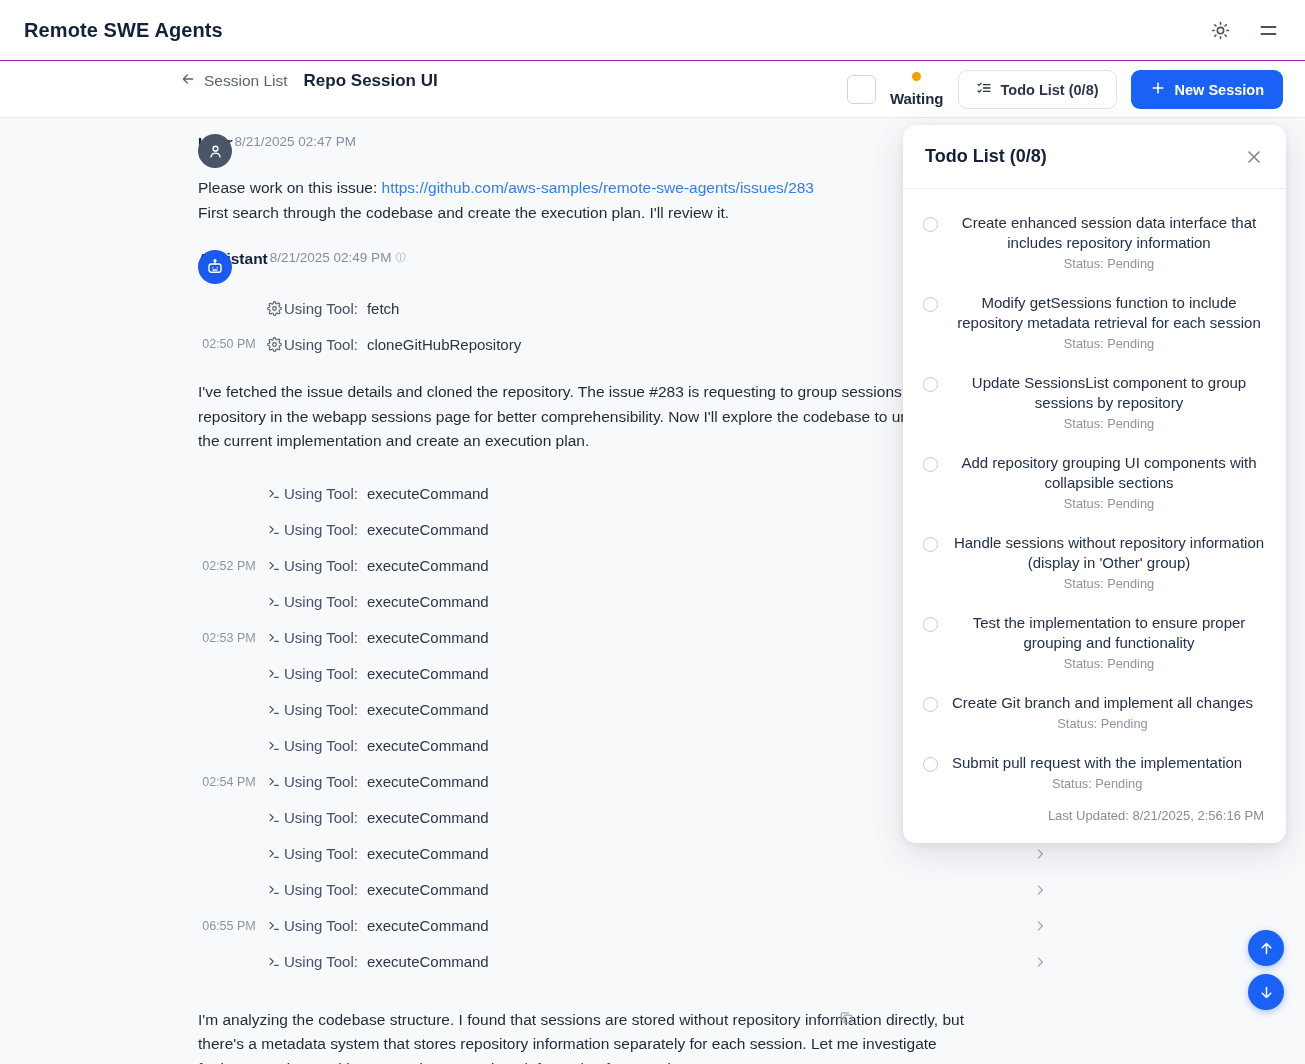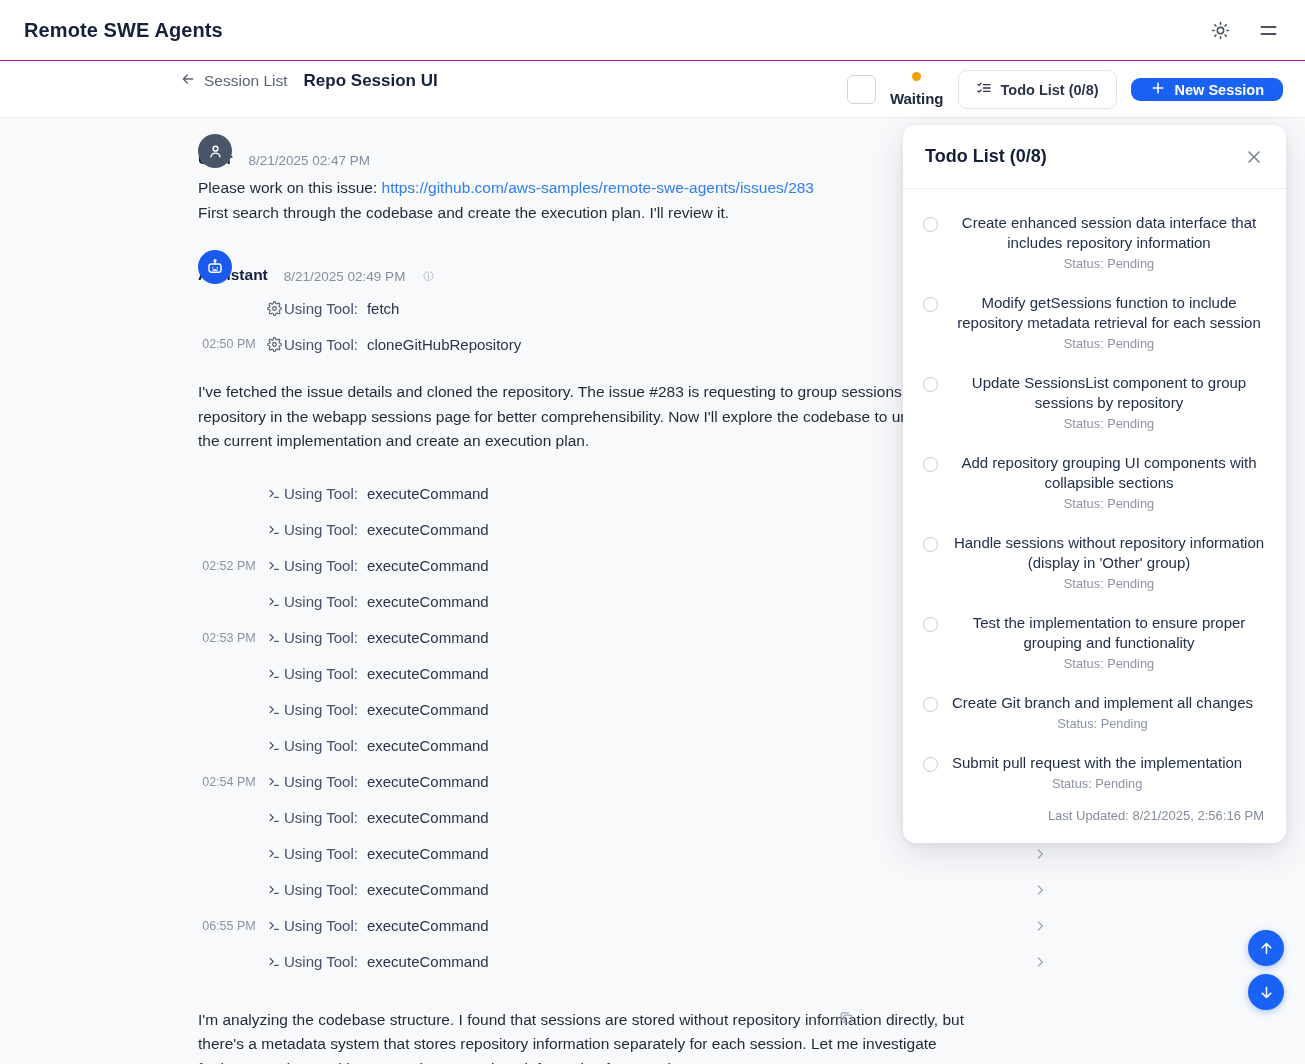--- a/index.html
+++ b/index.html
@@ -55,41 +55,41 @@
   .status-text { font-size: 15px; font-weight: bold; color: #202a3f; }
   .btn-outline {
     display: flex; align-items: center; gap: 9px;
     height: 39px; padding: 0 17px;
     border: 1.2px solid #dfe3ea; border-radius: 9px;
     background: #fff; color: #2b3449; font-size: 14.5px; font-weight: bold;
     cursor: pointer;
   }
   .btn-primary {
     display: flex; align-items: center; gap: 9px;
-    height: 23px; padding: 0 19px;
+    height: 39px; padding: 0 19px;
     border: none; border-radius: 9px;
     background: #1a62f5; color: #fff; font-size: 14.5px; font-weight: bold;
     cursor: pointer;
   }
 
   
   .conversation {
     position: absolute; left: 0; top: 118px; right: 0; bottom: 0;
     overflow: hidden; padding: 0 0 0 0;
   }
   .msg { display: flex; gap: 14px; padding: 0 40px 0 198px; position: relative; }
   .avatar {
     position: absolute; left: 198px; top: 0;
     width: 34px; height: 34px; border-radius: 50%;
     display: flex; align-items: center; justify-content: center; color: #fff;
   }
   .avatar.user { background: #4a5568; }
   .avatar.assistant { background: #1a5af0; }
   .msg-body { margin-left: 0; }
-  .msg-head { display: flex; align-items: flex-end; gap: 16px; height: 34px; }
+  .msg-head { display: flex; align-items: flex-start; gap: 2px; height: 34px; }
   .msg-author { font-size: 15.5px; font-weight: bold; color: #15203a; }
   .msg-time { font-size: 13.5px; color: #868e9e; }
   .msg-text {
     font-size: 15.5px; line-height: 24.5px; color: #1f2937;
     max-width: 790px; margin-top: 8px;
   }
   .msg-text a { color: #2f7ef0; text-decoration: none; }
 
   .user-block { position: absolute; left: 0; top: 16px; width: 100%; }
   .assistant-block { position: absolute; left: 0; top: 132px; width: 100%; }

